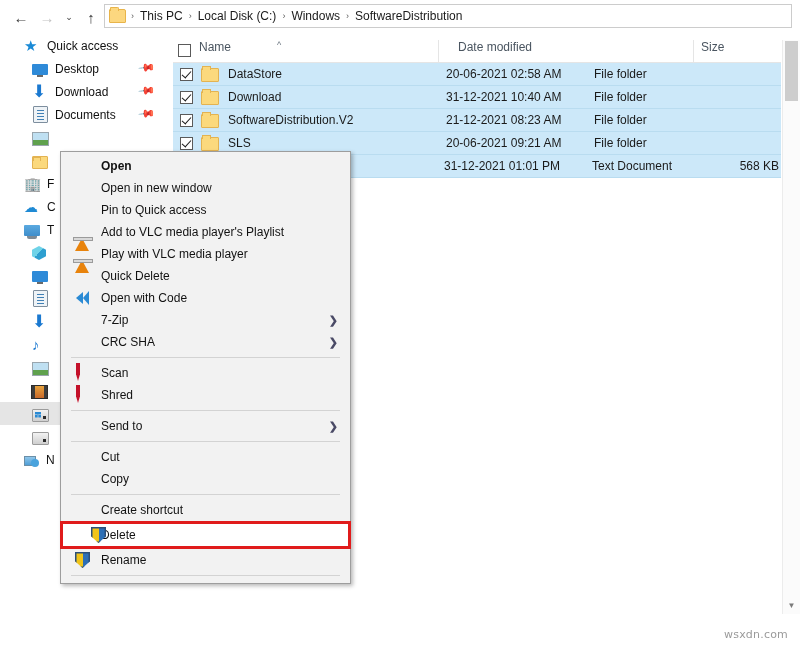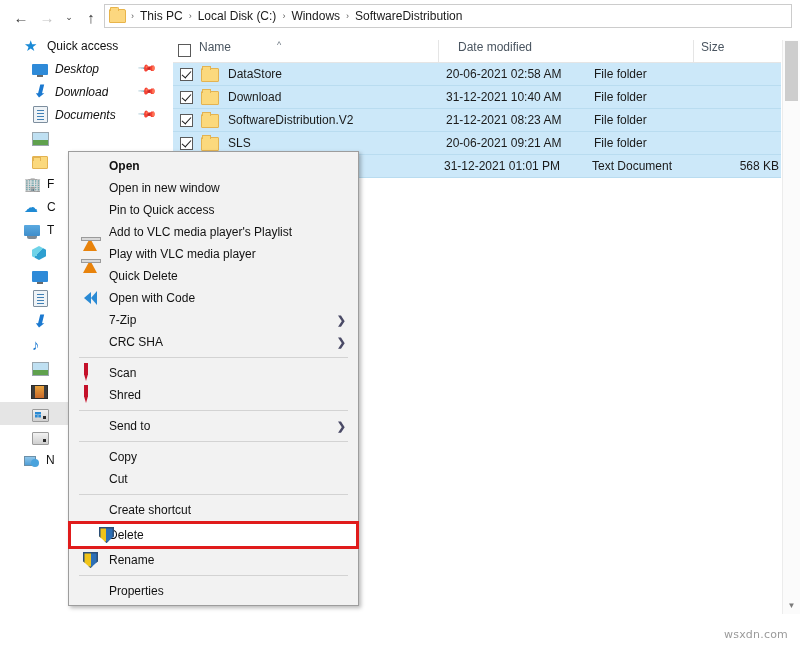--- a/index.html
+++ b/index.html
@@ -137,21 +137,21 @@
   .nav-item {
     position: relative;
     height: 23px;
     display: flex;
     align-items: center;
     padding-left: 24px;
     white-space: nowrap;
     font-size: 12px;
     color: #111111;
   }
-  .nav-item.indent { padding-left: 32px; font-style: italic; }
+  .nav-item.indent { padding-left: 32px; }
   .nav-item.selected { background: #e5e5e5; }
   .nav-ico {
     width: 16px; height: 16px;
     margin-right: 7px;
     flex: 0 0 auto;
     position: relative;
   }
   .nav-lbl { overflow: hidden; }
   .pin {
     position: absolute;
@@ -310,21 +310,21 @@
     margin-left:10px;
   }
   .cell-name { margin-left: 9px; width: 218px; overflow: hidden; white-space: nowrap; }
   .cell-date { width: 148px; color: #1a1a1a; }
   .cell-type { width: 107px; color: #1a1a1a; }
   .cell-size { width: 80px; text-align: right; color: #1a1a1a; }
 
   
   #ctxmenu {
     position: absolute;
-    left: 68px; top: 151px;
+    left: 60px; top: 151px;
     width: 291px;
     background: #f2f2f2;
     border: 1px solid #9d9d9d;
     box-shadow: 2px 2px 4px rgba(0,0,0,0.28);
     padding: 3px 0;
     box-sizing: border-box;
     z-index: 30;
   }
   .mi {
     position: relative;
@@ -728,43 +728,40 @@
   <div class="msep"></div>
 
   <div class="mi">
     <span>Send to</span>
     <span class="mi-arrow">❯</span>
   </div>
 
   <div class="msep"></div>
 
   <div class="mi">
+    <span>Cut</span>
+  </div>
+
+  <div class="mi">
     <span>Copy</span>
-  </div>
-
-  <div class="mi">
-    <span>Cut</span>
   </div>
 
   <div class="msep"></div>
 
   <div class="mi">
     <span>Create shortcut</span>
   </div>
 
   <div class="mi highlighted">
     <span class="mi-ico"><span class="uac-shield"></span></span>
     <span>Delete</span>
   </div>
 
   <div class="mi">
     <span class="mi-ico"><span class="uac-shield"></span></span>
     <span>Rename</span>
   </div>
 
   <div class="msep"></div>
 
-  <div class="mi">
-    <span>Properties</span>
-  </div>
 </div>
 
 <div id="watermark">wsxdn.com</div>
 
 </body></html>

